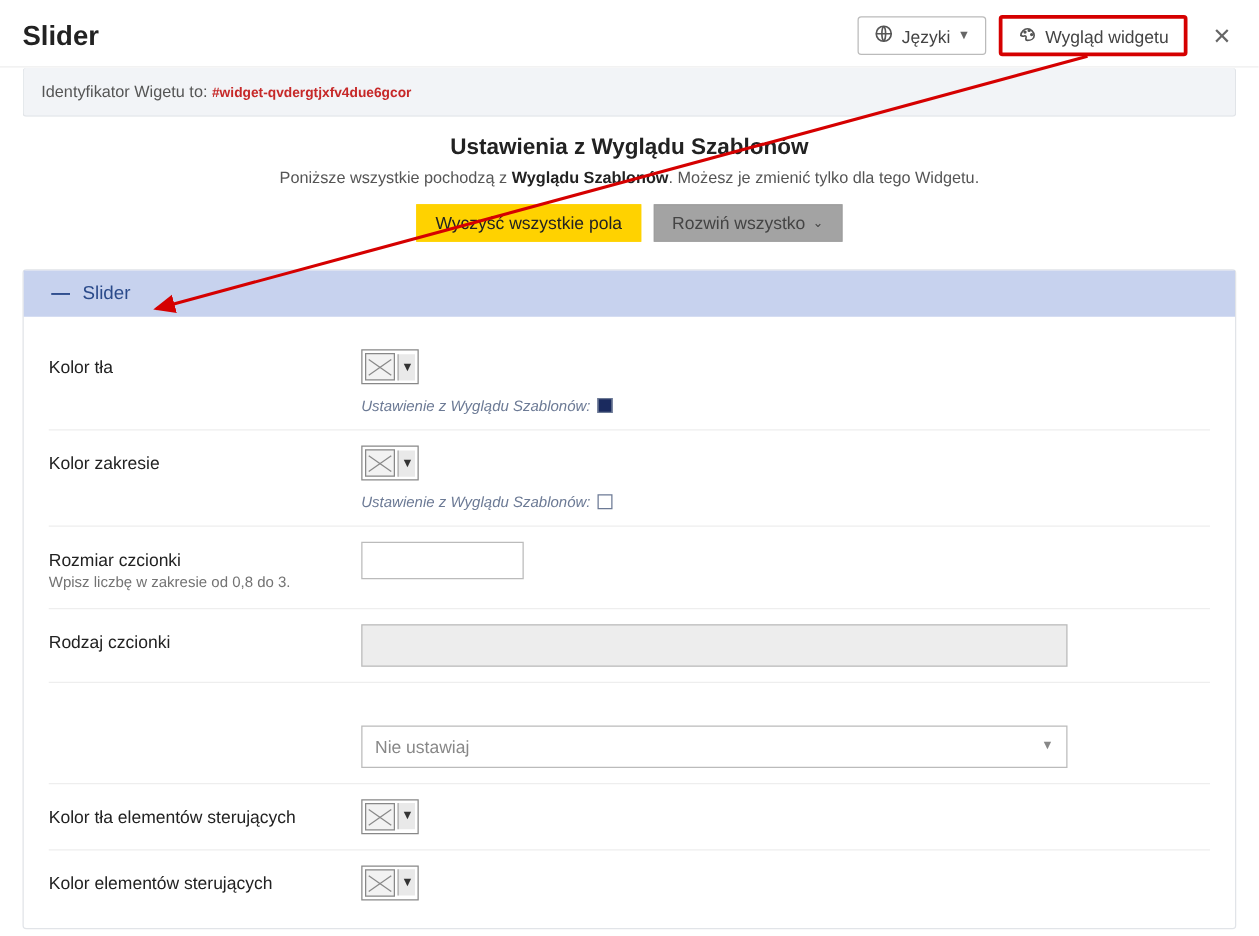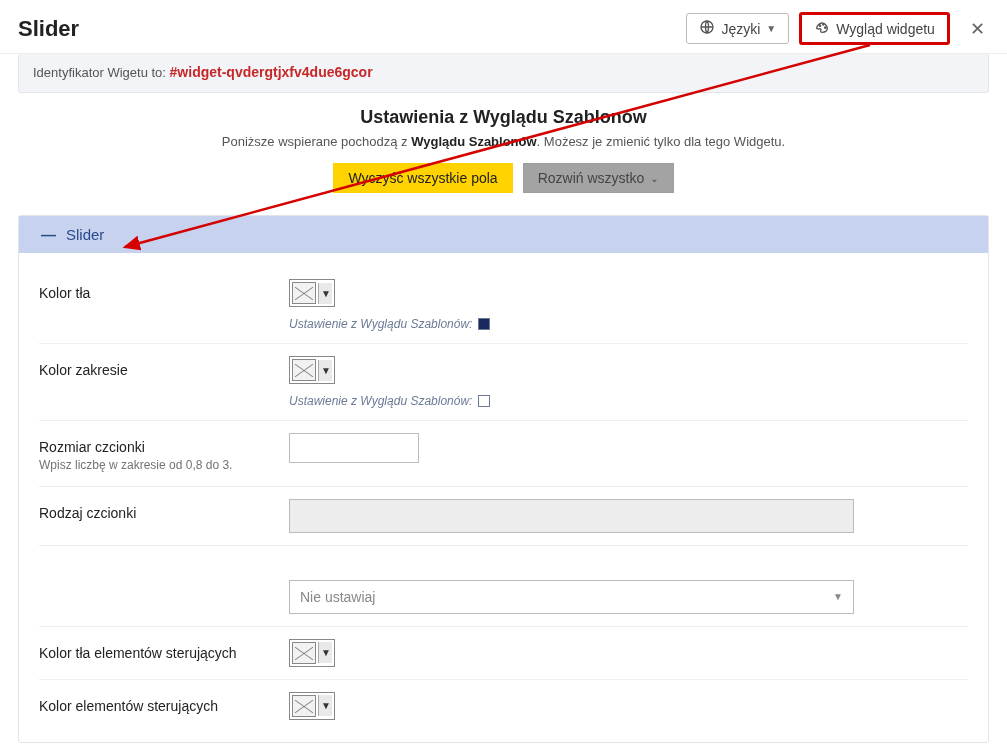--- a/index.html
+++ b/index.html
@@ -61,21 +61,21 @@
   }
   .info-box {
     background: #f2f4f7;
     border: 1px solid #e1e4e8;
     border-top: none;
     border-radius: 3px;
     padding: 10px 14px 12px 14px;
     margin-bottom: 14px;
   }
   .info-label { color: #555; font-size: 13px; }
-  .info-id { color: #c62828; font-size: 14px; font-weight: 600; }
+  .info-id { color: #c62828; font-size: 11px; font-weight: 600; }
   .section-heading {
     text-align: center;
     margin-bottom: 6px;
   }
   .section-heading h2 {
     font-size: 18px;
     font-weight: 700;
     color: #222;
   }
   .section-sub {
@@ -277,21 +277,21 @@
 <div class="scroll-area">
 
   <div class="info-box">
     <span class="info-label">Identyfikator Wigetu to: </span><span class="info-id">#widget-qvdergtjxfv4due6gcor</span>
   </div>
 
   <div class="section-heading">
     <h2>Ustawienia z Wyglądu Szablonów</h2>
   </div>
   <div class="section-sub">
-    <span>Poniższe wspierane pochodzą z </span><b>Wyglądu Szablonów</b><span>. Możesz je zmienić tylko dla tego Widgetu.</span>
+    <span>Poniższe wszystkie pochodzą z </span><b>Wyglądu Szablonów</b><span>. Możesz je zmienić tylko dla tego Widgetu.</span>
   </div>
 
   <div class="center-row">
     <button class="btn-yellow">Wyczyść wszystkie pola</button>
     <button class="btn-grey">
       <span>Rozwiń wszystko</span>
       <span style="font-size:10px;">⌄</span>
     </button>
   </div>
 

